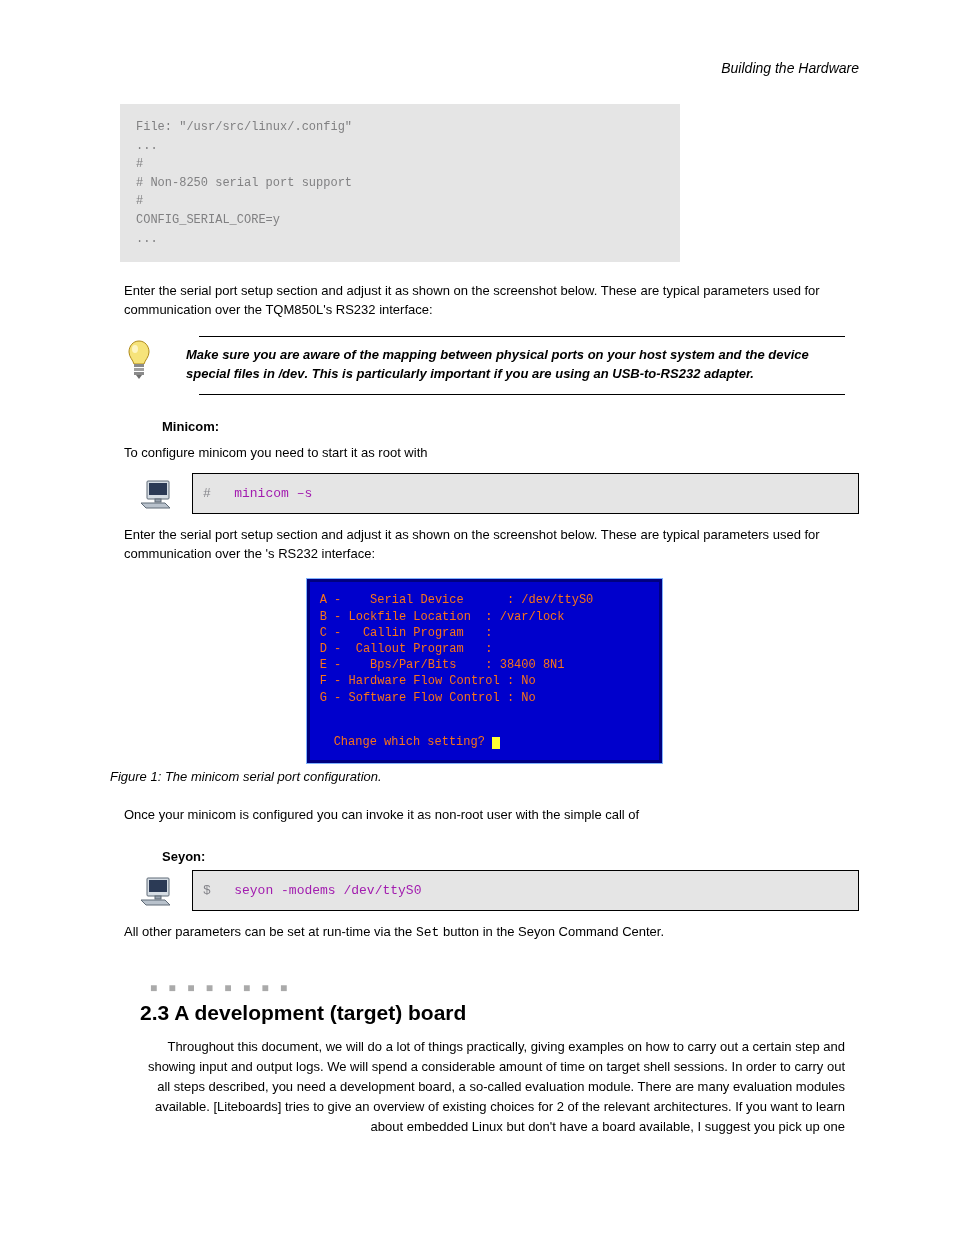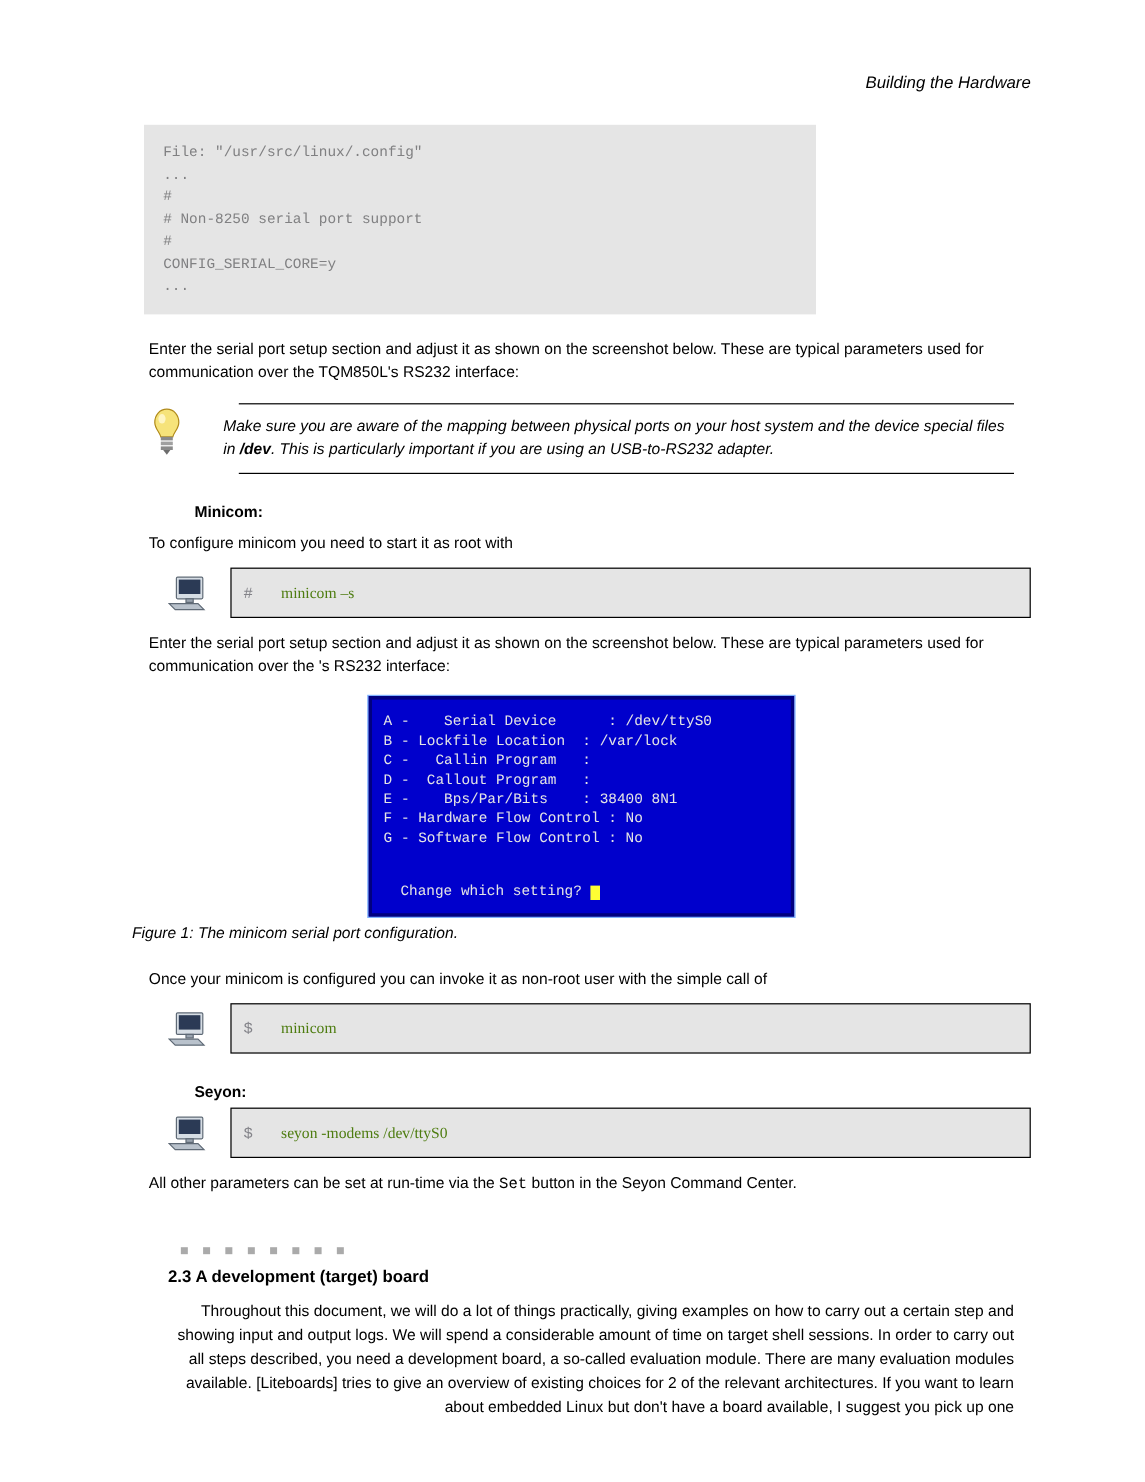--- a/index.html
+++ b/index.html
@@ -49,20 +49,21 @@
   .hint-top-rule {
     margin-left: 75px;
     margin-right: 0;
     border-top: 1px solid #000;
   }
   .hint-body {
     display: flex;
     gap: 32px;
     align-items: flex-start;
     margin-top: 4px;
+    font-weight: bold;
   }
   .bulb {
     width: 30px;
     height: 42px;
     flex: 0 0 30px;
     margin-top: -2px;
   }
   .hint-text {
     flex: 1;
     font-style: italic;
@@ -95,34 +96,34 @@
   }
   .cmd-box {
     border: 1px solid #000;
     background: #e5e5e5;
     flex: 1;
     padding: 12px 10px;
     font-family: "Courier New", monospace;
     font-size: 13px;
   }
   .cmd-prompt { color: #838389; }
-  .cmd-text { color: #4d7c0f; font-family: Liberation Serif, serif; }
+  .cmd-text { color: #a21caf; }
   .figwrap {
     text-align: center;
     margin: 16px 0 4px 0;
   }
   .bluebox {
     display: inline-block;
     background: #0000cc;
     border: 3px solid #000080;
     outline: 1px solid #7fb2ff;
     padding: 10px 66px 10px 10px;
     font-family: "Courier New", monospace;
     font-size: 12px;
-    color: #e5e5e5;
+    color: #f97316;
     text-align: left;
     line-height: 1.35;
   }
   .bluebox .row { white-space: pre; }
   .bluebox .prompt-row {
     margin-top: 28px;
     padding-left: 14px;
   }
   .cursor {
     display: inline-block;
@@ -136,21 +137,21 @@
     margin: 6px 0 22px 0;
     font-style: italic;
   }
   .sep-dots {
     color: #aaa;
     letter-spacing: 4px;
     font-size: 12px;
     margin: 38px 0 6px 40px;
   }
   .sectnum {
-    font-size: 14px;
+    font-size: 21px;
     font-weight: bold;
     margin: 6px 0 12px 30px;
   }
   .sect-para {
     margin: 10px 14px 10px 30px;
     line-height: 1.55;
     text-align: right;
   }
 </style>
 </head>
@@ -206,31 +207,20 @@
   <div class="para">Enter the serial port setup section and adjust it as shown on the screenshot below. These are typical parameters used for communication over the 's RS232 interface:</div>
 
   <div class="figwrap">
     <div class="bluebox" id="bluebox">
     <div class="row">A -    Serial Device      : /dev/ttyS0</div><div class="row">B - Lockfile Location  : /var/lock</div><div class="row">C -   Callin Program   :</div><div class="row">D -  Callout Program   :</div><div class="row">E -    Bps/Par/Bits    : 38400 8N1</div><div class="row">F - Hardware Flow Control : No</div><div class="row">G - Software Flow Control : No</div><div class="prompt-row">Change which setting? <span class="cursor"></span></div></div>
   </div>
   <div class="figcap">Figure 1: The minicom serial port configuration.</div>
 
   <div class="para">Once your minicom is configured you can invoke it as non-root user with the simple call of</div>
 
-  <div class="cmd-row">
-    <svg class="comp-icon" viewBox="0 0 34 34">
-      <path d="M1 24 L25 24 L30 29 L6 29 Z" fill="#b9c2cc" stroke="#5f6a76"></path>
-      <rect x="7" y="2" width="22" height="18" rx="1" fill="#d6dde4" stroke="#5f6a76"></rect>
-      <rect x="9" y="4" width="18" height="12" fill="#2b3a55"></rect>
-      <rect x="15" y="20" width="6" height="3" fill="#9aa4b0" stroke="#5f6a76"></rect>
-    </svg>
-    <div class="cmd-box">
-      <span class="cmd-prompt">$</span>&nbsp;&nbsp;&nbsp;<span class="cmd-text">minicom</span>
-    </div>
-  </div>
 
   <div class="heading">Seyon:</div>
 
   <div class="cmd-row">
     <svg class="comp-icon" viewBox="0 0 34 34">
       <path d="M1 24 L25 24 L30 29 L6 29 Z" fill="#b9c2cc" stroke="#5f6a76"></path>
       <rect x="7" y="2" width="22" height="18" rx="1" fill="#d6dde4" stroke="#5f6a76"></rect>
       <rect x="9" y="4" width="18" height="12" fill="#2b3a55"></rect>
       <rect x="15" y="20" width="6" height="3" fill="#9aa4b0" stroke="#5f6a76"></rect>
     </svg>

